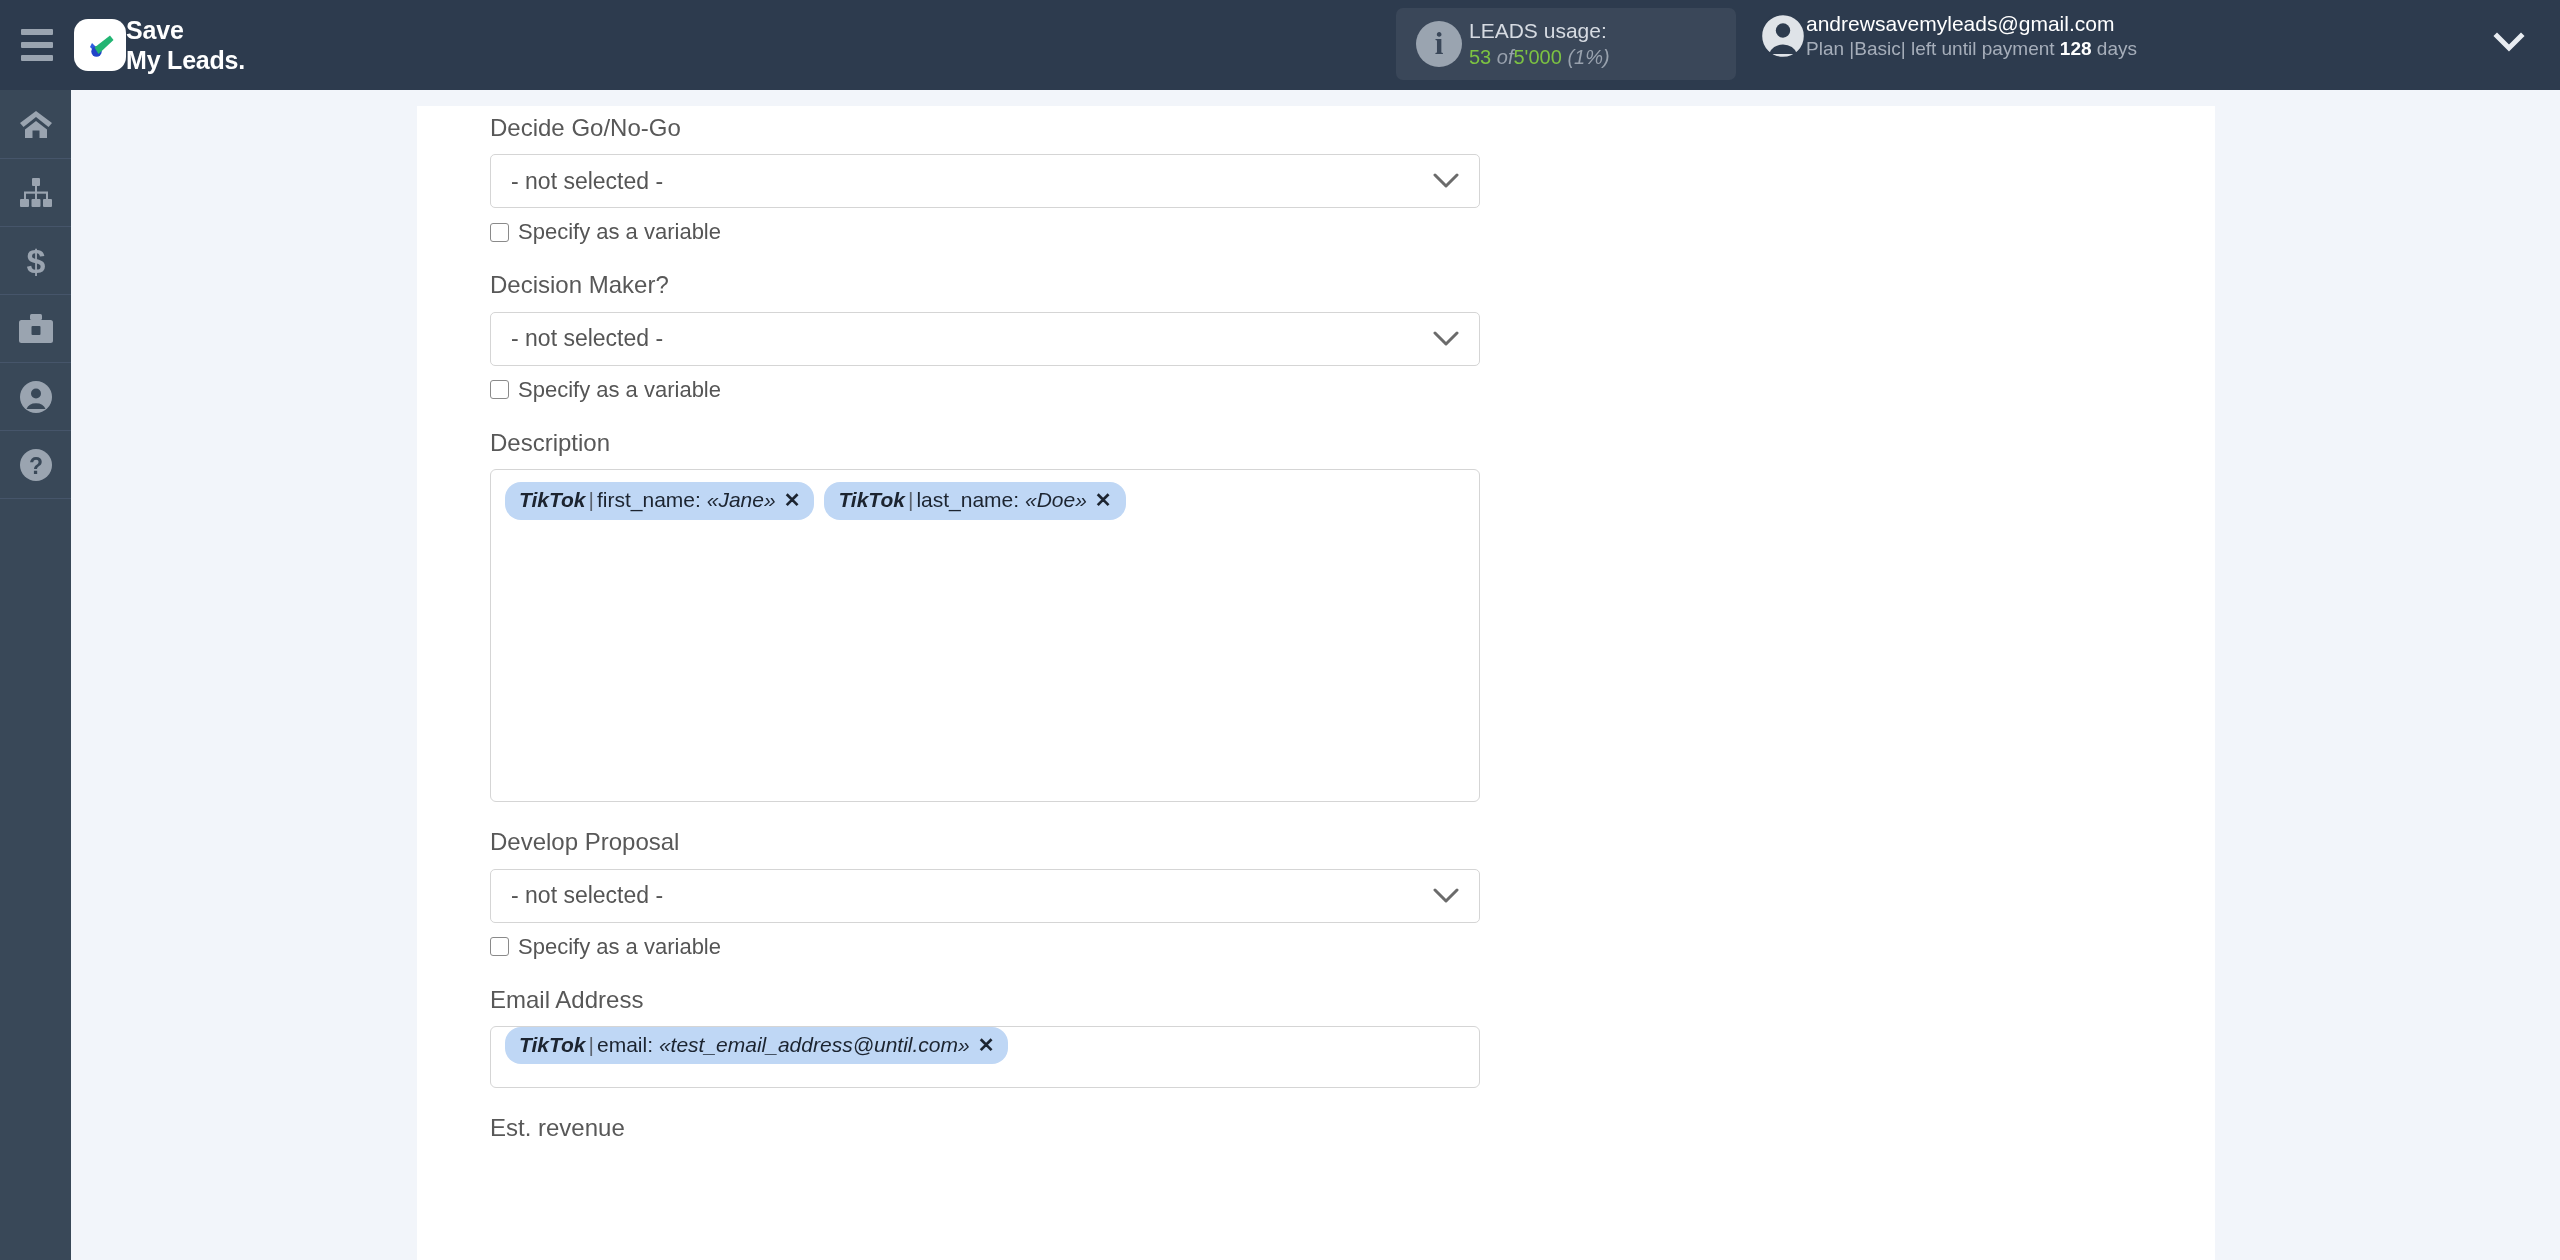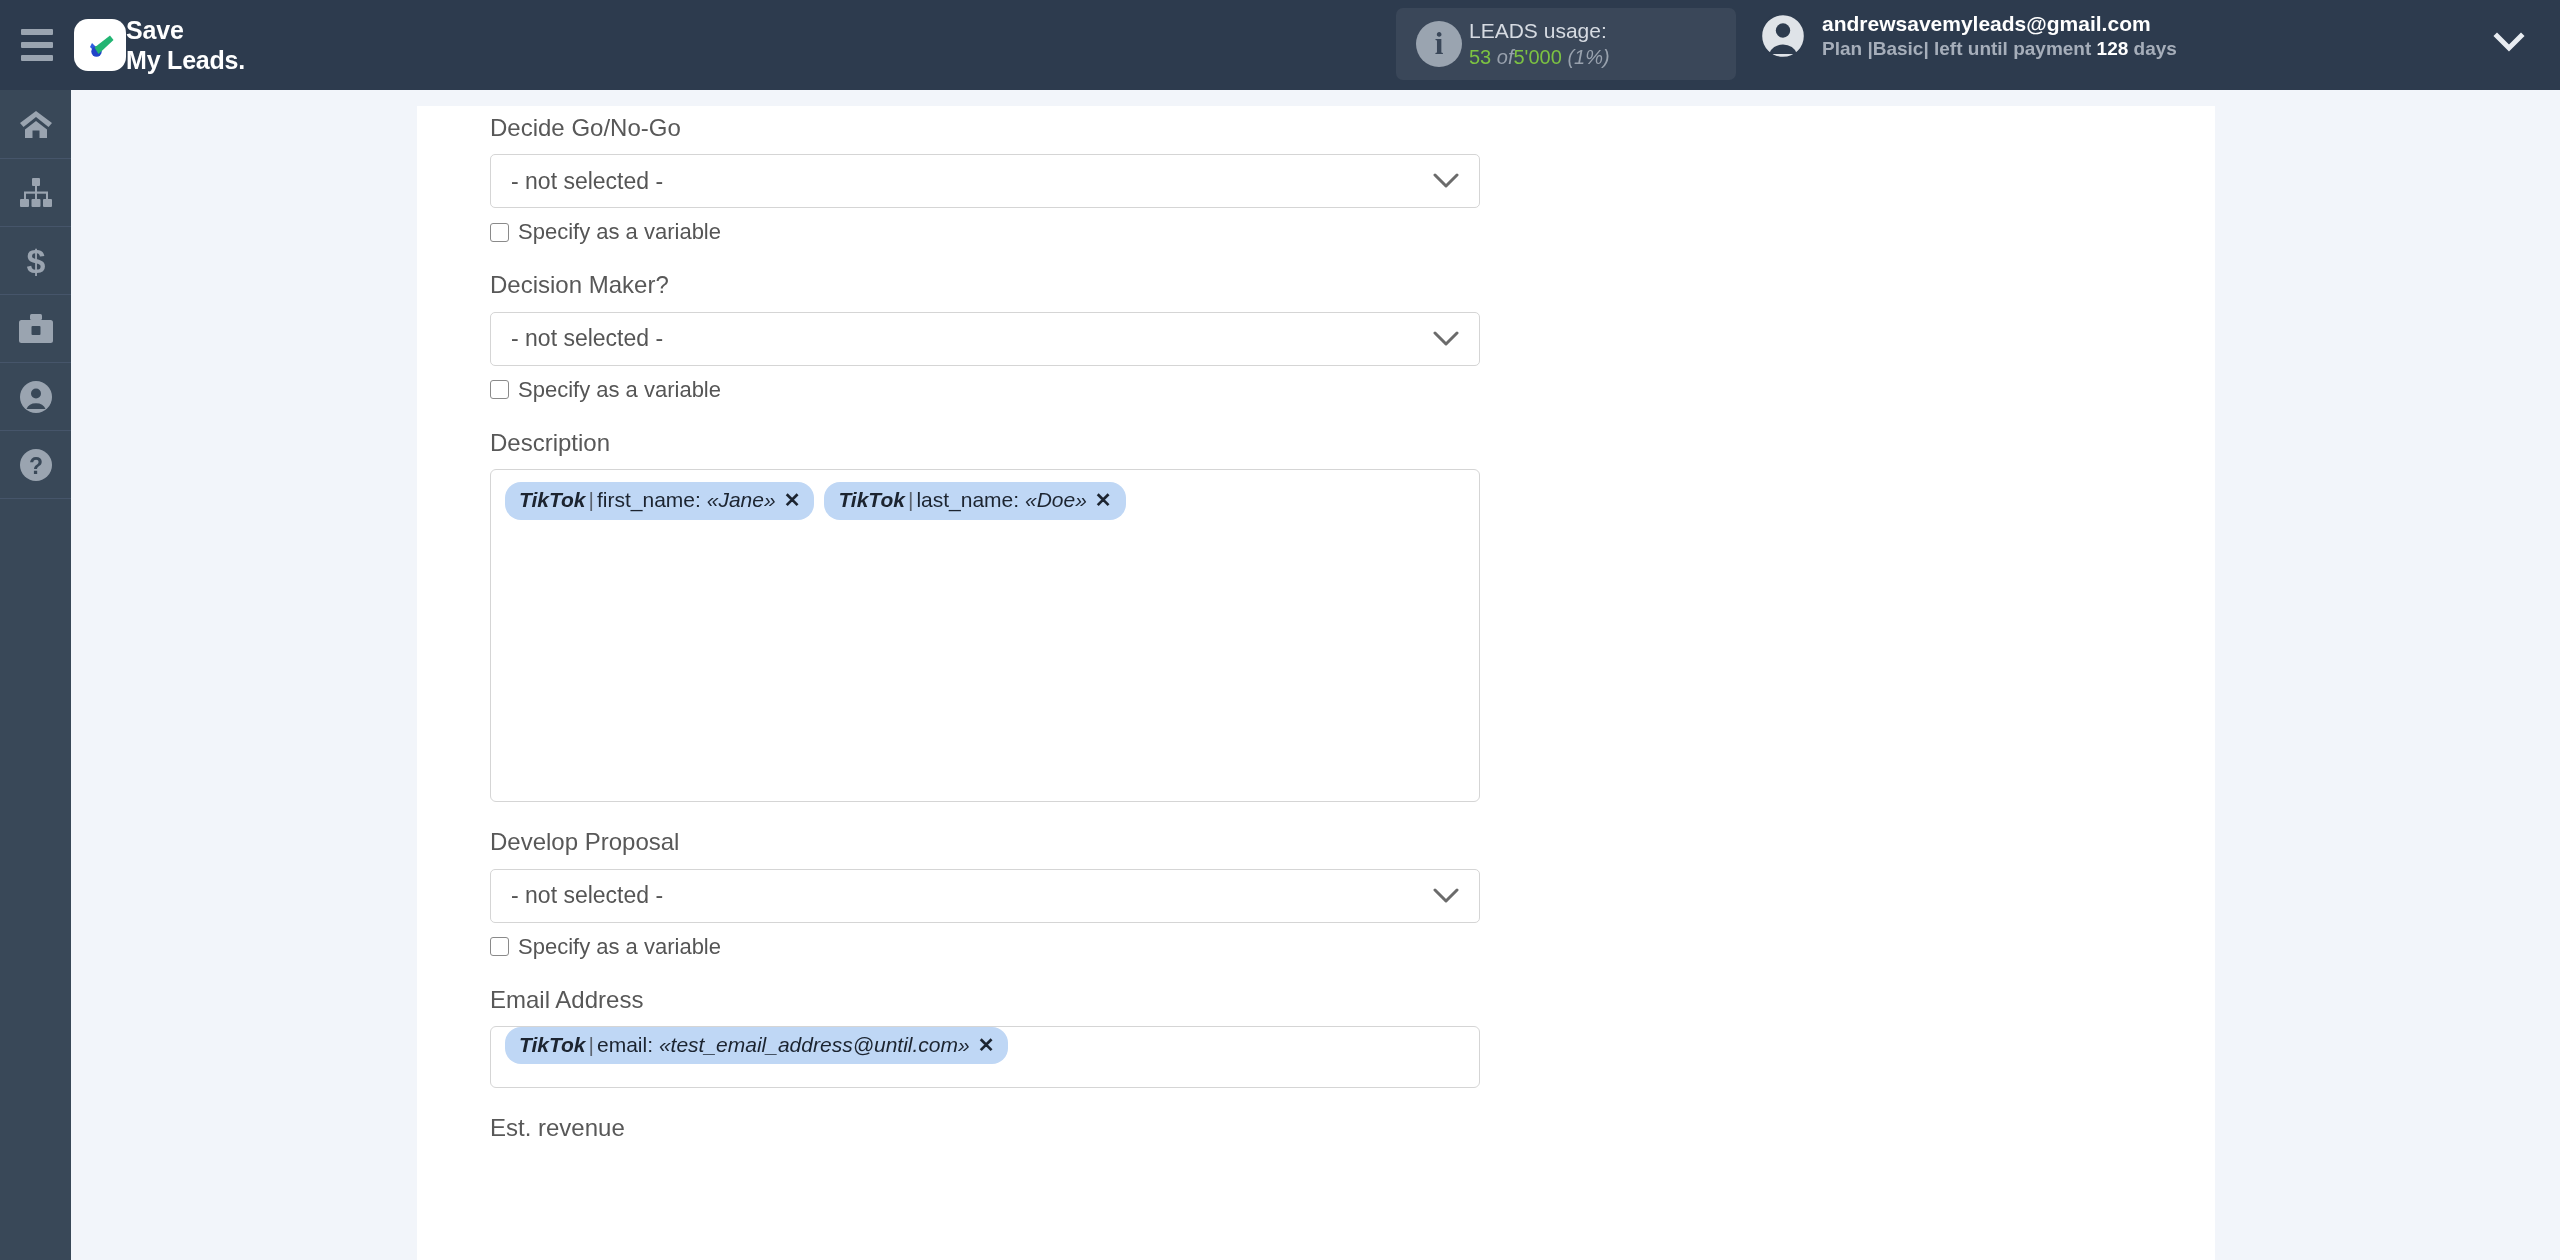--- a/index.html
+++ b/index.html
@@ -92,21 +92,21 @@
   .user-box {
     position: absolute;
     left: 1760px;
     top: 10px;
     display: flex;
     align-items: center;
   }
   .avatar {
     width: 46px; height: 46px; flex: none;
   }
-  .user-text { margin-left: 16px; line-height: 1.3; font-weight: bold; }
+  .user-text { line-height: 1.3; }
   .user-email { color: #ffffff; font-size: 21px; }
   .user-plan { color: #a6aeba; font-size: 19px; }
   .user-plan b { color: #ffffff; }
   .user-caret {
     position: absolute;
     left: 2492px;
     top: 30px;
   }
 
   

